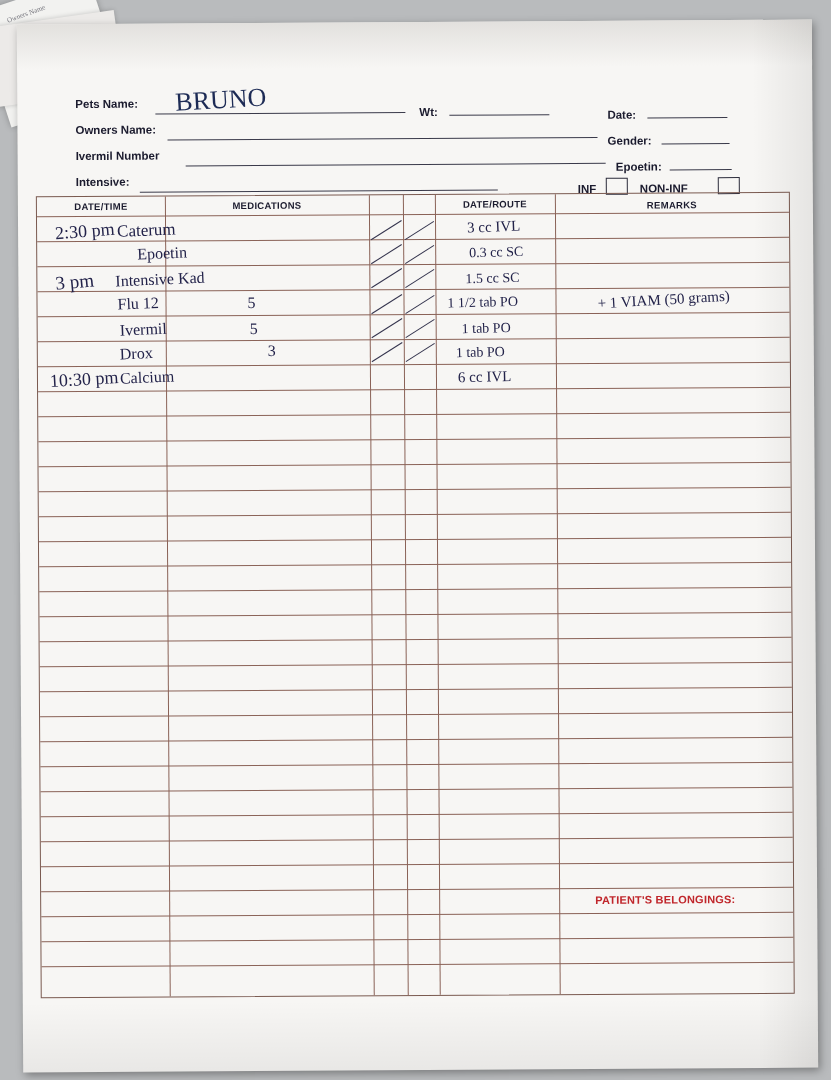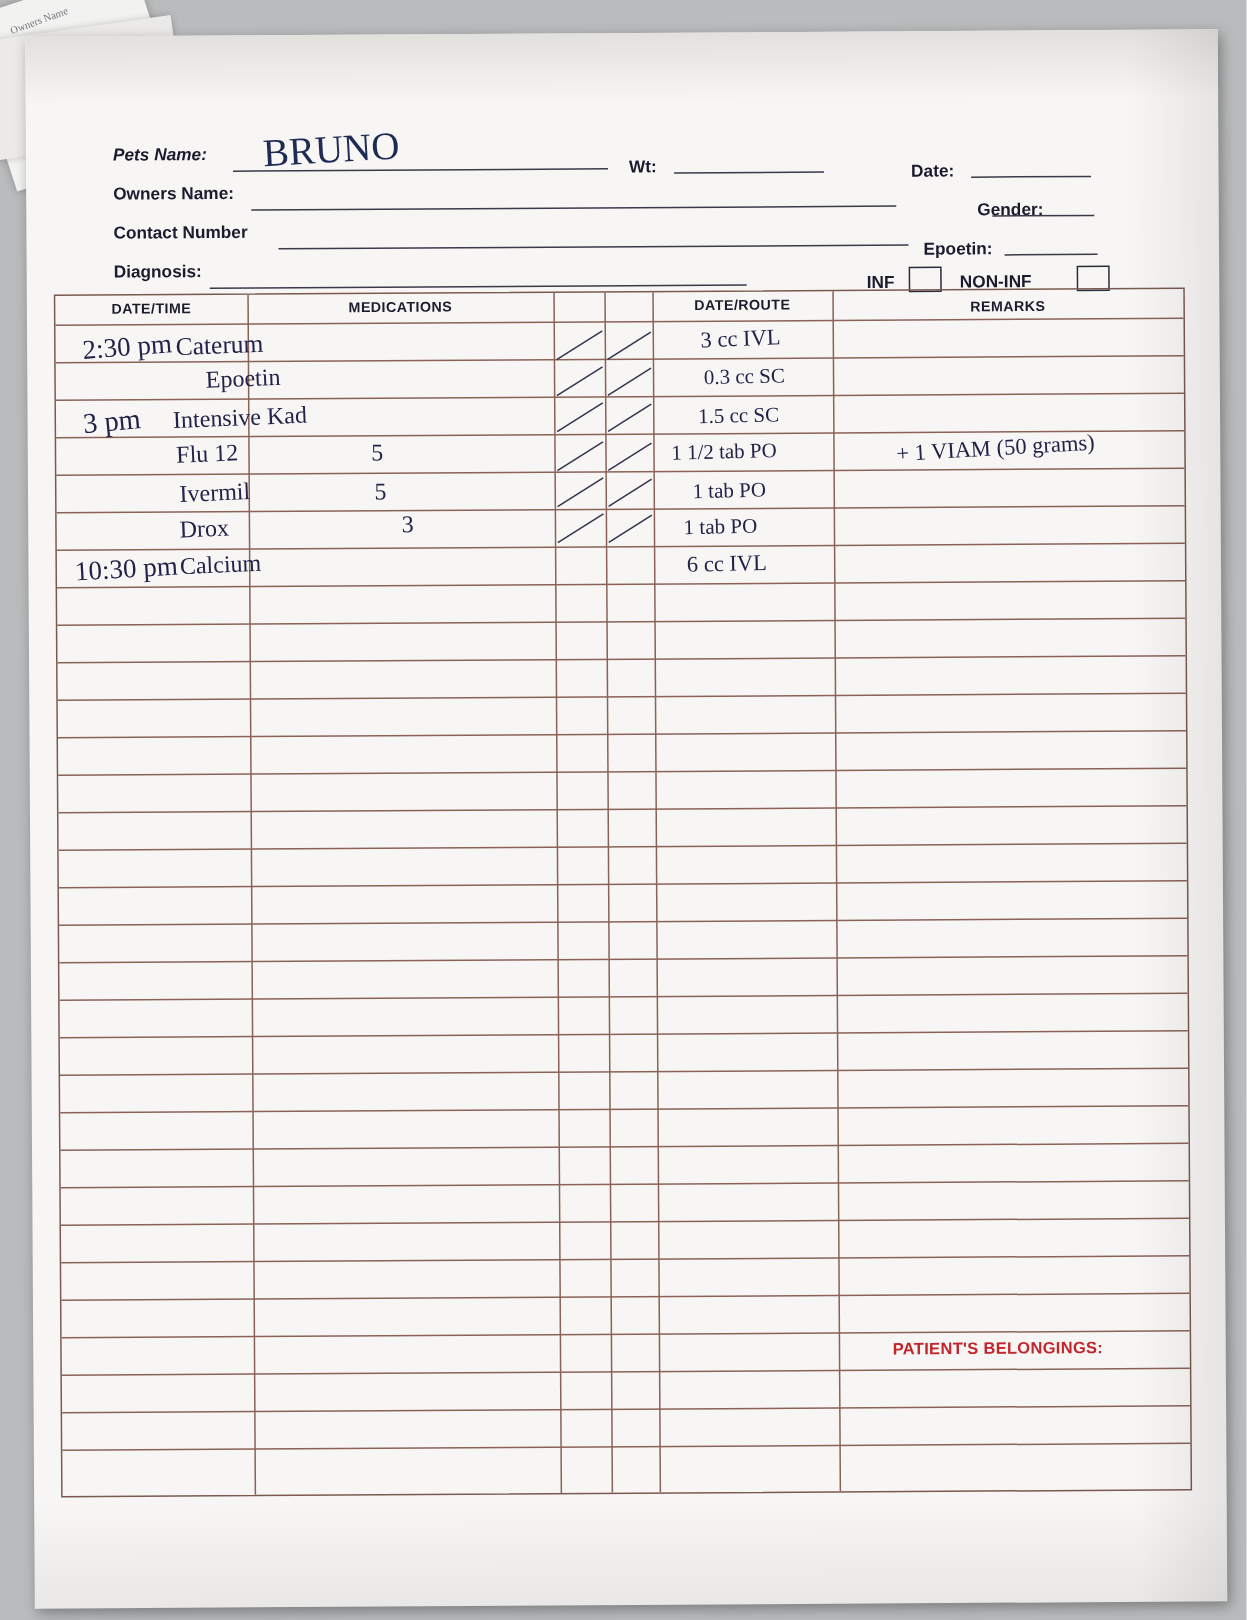--- a/index.html
+++ b/index.html
@@ -81,40 +81,40 @@
 <body>
 
 <div class="bg-paper" id="bg1"></div>
 <div class="bg-paper" id="bg2"></div>
 <div class="bg-scribble" style="left:6px;top:10px;">Owners Name</div>
 <div class="bg-scribble" style="left:30px;top:30px;">Contact</div>
 <div class="bg-scribble" style="left:48px;top:52px;">Pets</div>
 
 <div id="sheet">
 
-  <div class="hdr" style="left:58px;top:74px;font-style:italic;">Pets Name:</div>
+  <div class="hdr" style="left:58px;top:74px;">Pets Name:</div>
   <div class="hline" style="left:138px;top:90px;width:250px;"></div>
   <div class="hval" style="left:158px;top:62px;">BRUNO</div>
 
   <div class="hdr" style="left:58px;top:100px;">Owners Name:</div>
   <div class="hline" style="left:150px;top:116px;width:430px;"></div>
 
-  <div class="hdr" style="left:58px;top:126px;">Contact Number</div>
+  <div class="hdr" style="left:58px;top:126px;">Ivermil Number</div>
   <div class="hline" style="left:168px;top:142px;width:420px;"></div>
 
-  <div class="hdr" style="left:58px;top:152px;">Diagnosis:</div>
+  <div class="hdr" style="left:58px;top:152px;">Intensive:</div>
   <div class="hline" style="left:122px;top:168px;width:358px;"></div>
 
   <div class="hdr" style="left:402px;top:84px;">Wt:</div>
   <div class="hline" style="left:432px;top:93px;width:100px;"></div>
 
   <div class="hdr" style="left:590px;top:88px;text-align:right;">Date:</div>
   <div class="hline" style="left:630px;top:97px;width:80px;"></div>
 
-  <div class="hdr" style="left:590px;top:114px;margin-left:44px;">Gender:</div>
+  <div class="hdr" style="left:590px;top:114px;">Gender:</div>
   <div class="hline" style="left:644px;top:123px;width:68px;"></div>
 
   <div class="hdr" style="left:598px;top:140px;">Epoetin:</div>
   <div class="hline" style="left:652px;top:149px;width:62px;"></div>
 
   <div class="hdr" style="left:560px;top:162px;">INF</div>
   <div class="chk" style="left:588px;top:157px;"></div>
   <div class="hdr" style="left:622px;top:162px;">NON-INF</div>
   <div class="chk" style="left:700px;top:157px;"></div>
 

